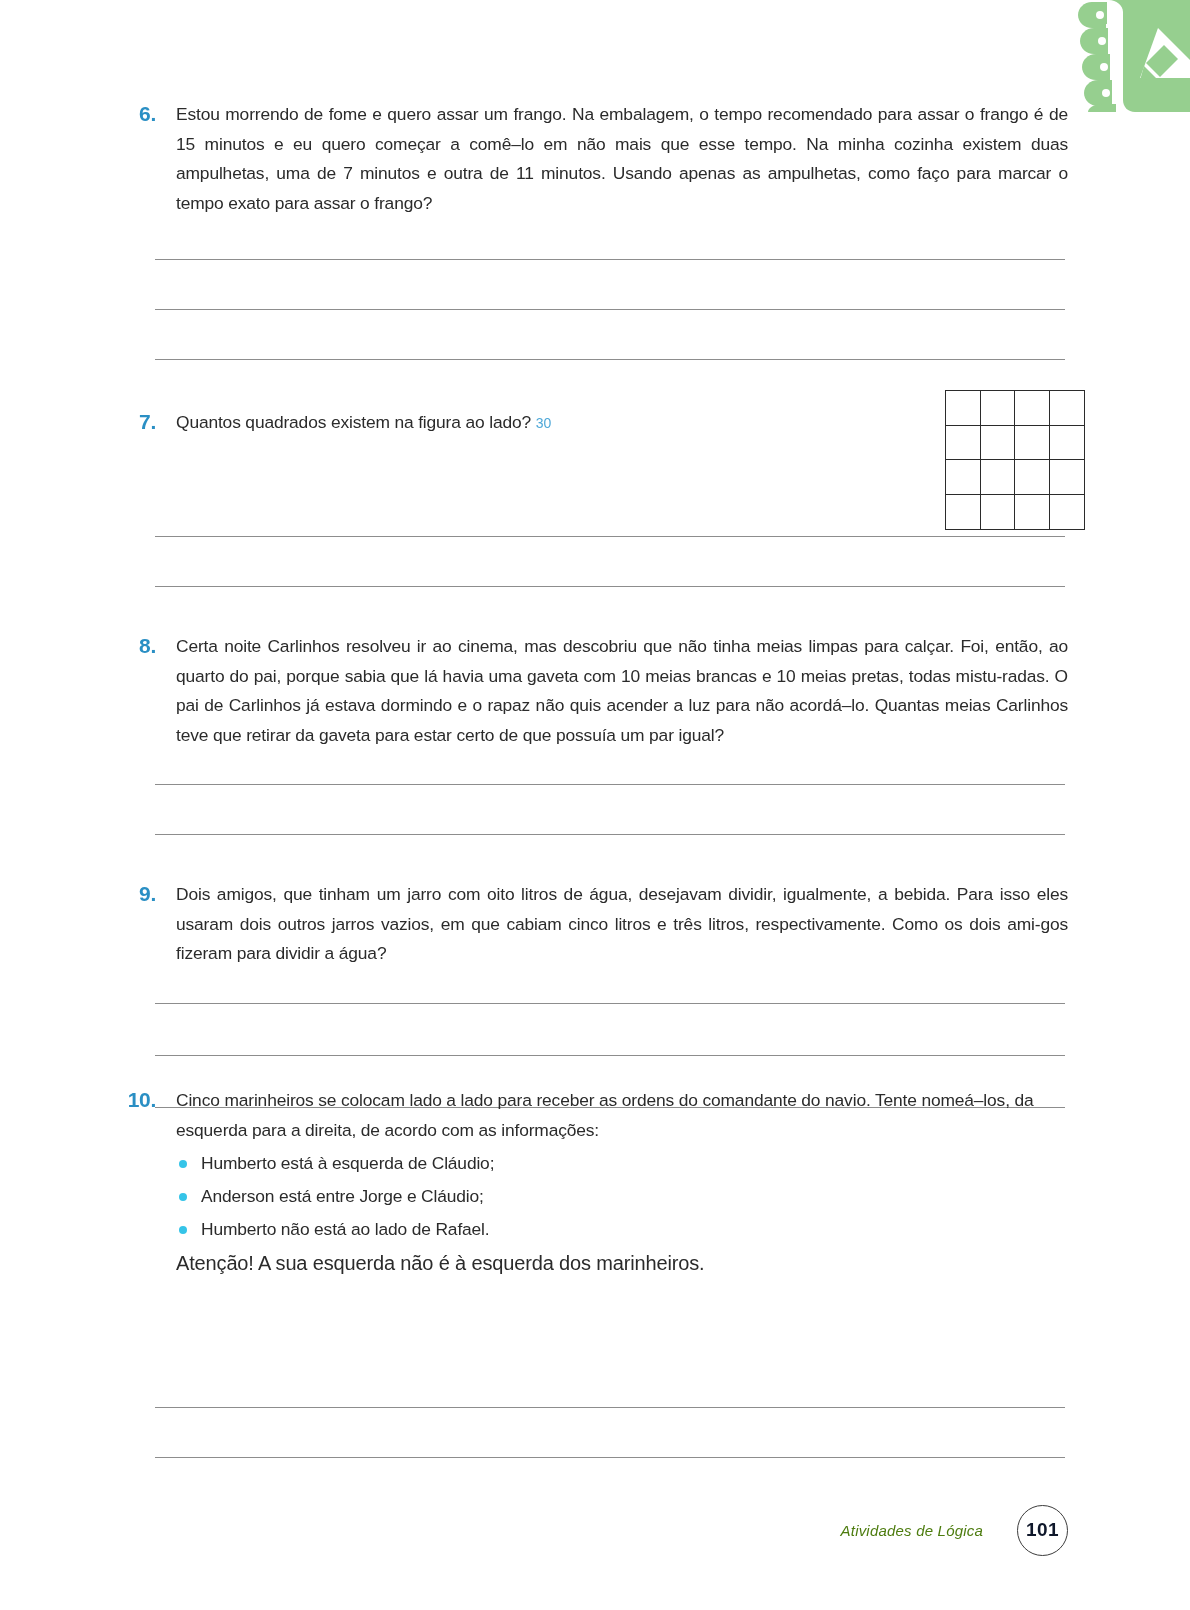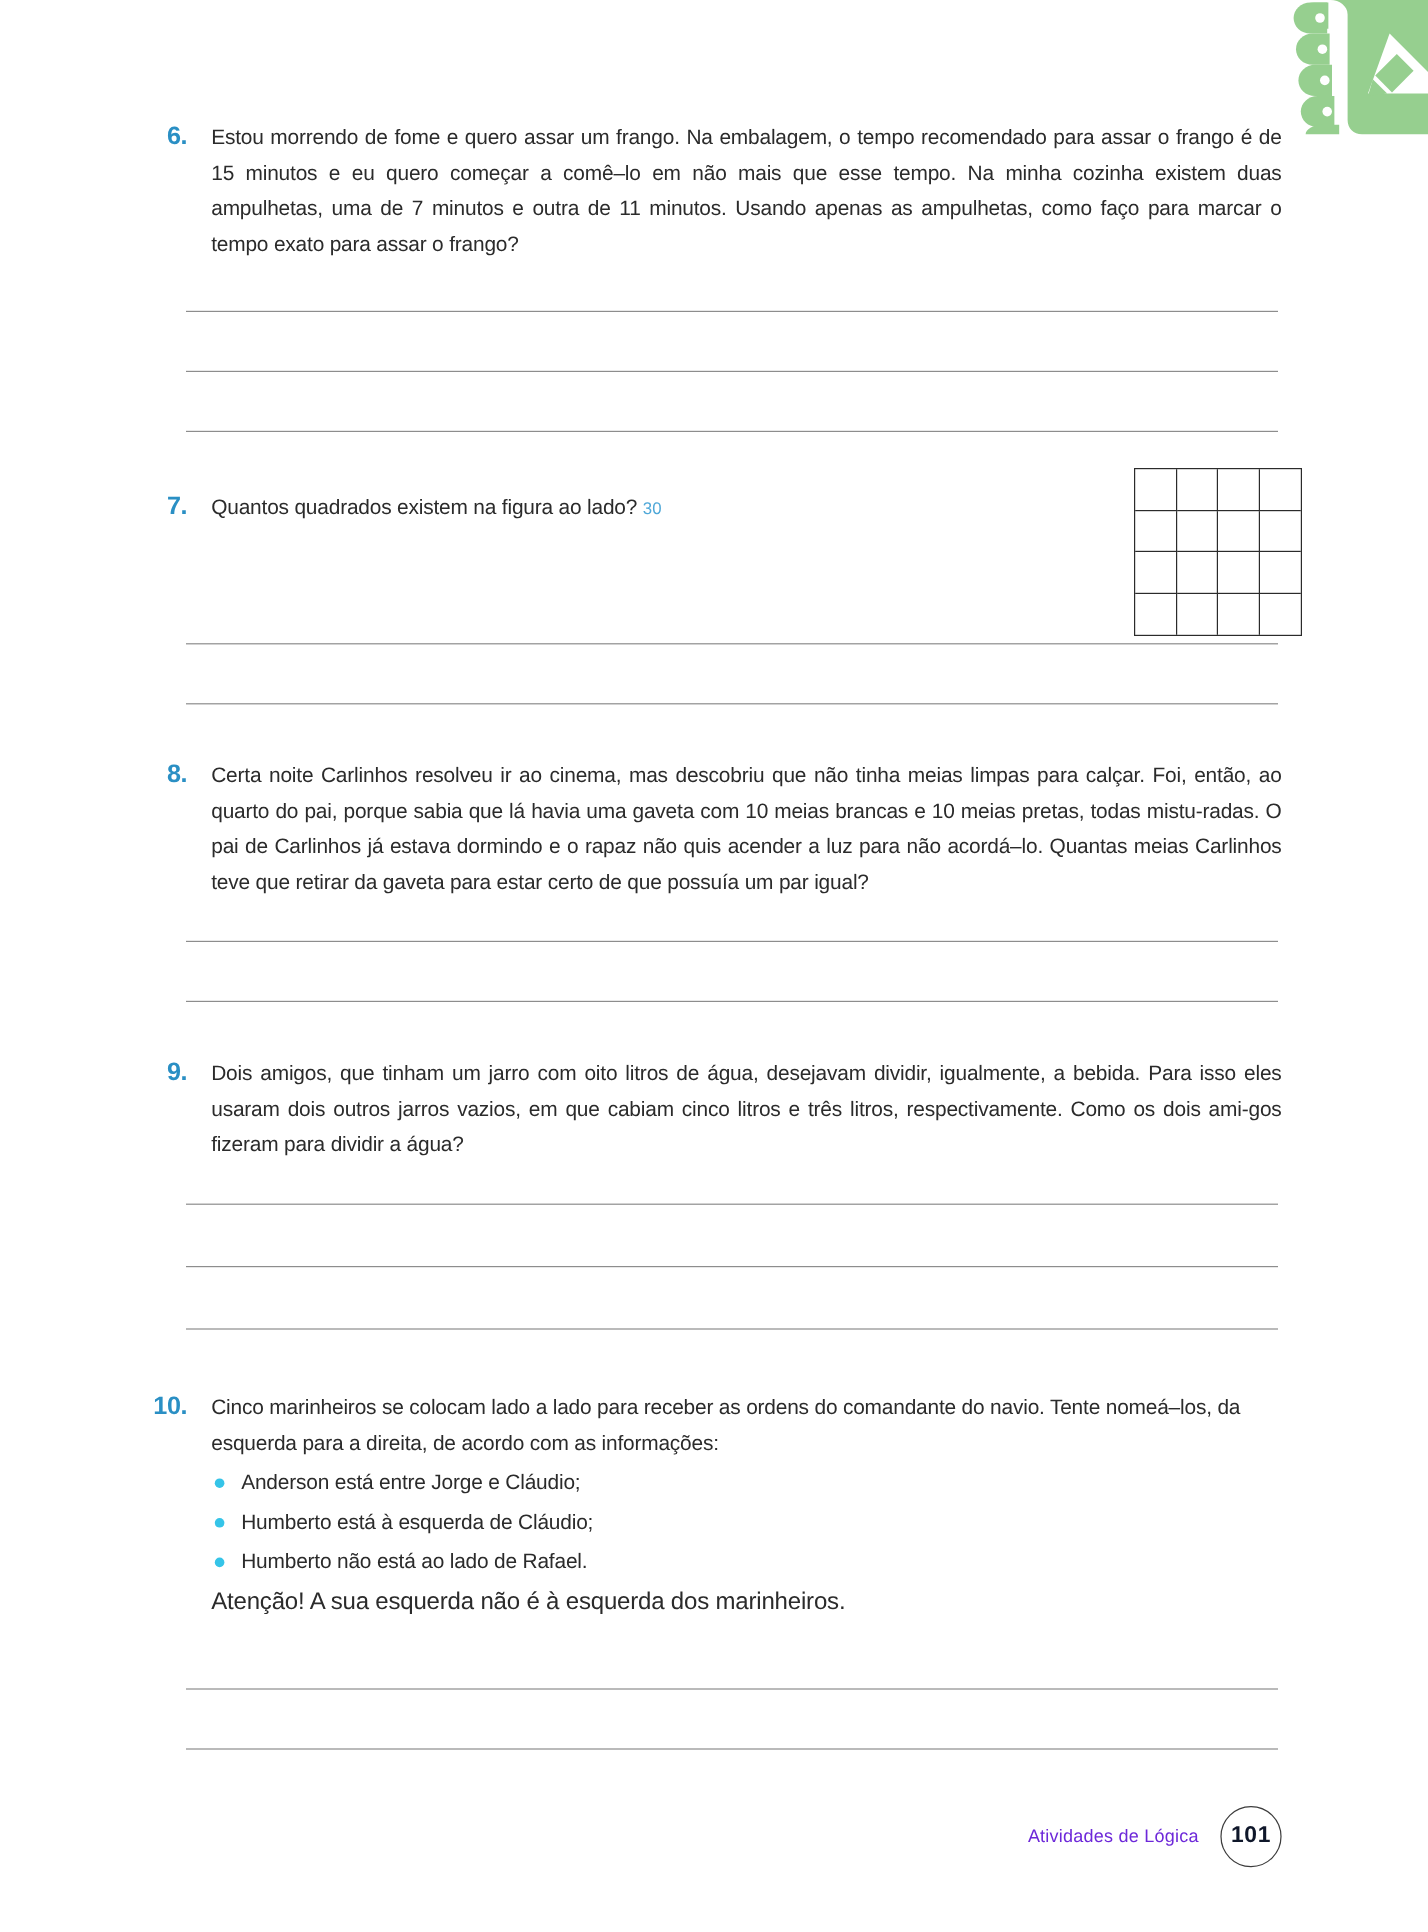--- a/index.html
+++ b/index.html
@@ -42,21 +42,21 @@
   .clue-list li{position:relative;padding-left:25px;font-size:17.4px;line-height:33px;color:#2b2b2b;letter-spacing:-0.15px;}
   .clue-list li .dot{
     position:absolute;left:3px;top:13px;width:8px;height:8px;border-radius:50%;
     background:#35c4e8;
   }
   .attention{font-size:20px;line-height:31px;color:#2b2b2b;letter-spacing:-0.15px;margin-top:2px;}
 
   
   .footer{position:absolute;left:118px;top:1500px;width:950px;height:60px;
           display:flex;align-items:center;justify-content:flex-end;}
-  .footer-label{font-size:15px;color:#6d28d9;letter-spacing:0.2px;margin-right:18px;}
+  .footer-label{font-size:15px;color:#4d7c0f;letter-spacing:0.2px;margin-right:34px;font-style:italic;}
   .page-badge{
     width:49px;height:49px;border:1.5px solid #3c3c3c;border-radius:50%;
     display:flex;align-items:center;justify-content:center;
     font-size:19px;font-weight:bold;color:#0f172a;letter-spacing:0.5px;
   }
 </style>
 </head>
 <body>
 
 <div class="page">
@@ -136,33 +136,33 @@
   <div class="exercise" style="top:880px;">
     <div class="ex-head">
       <div class="ex-num">9.</div>
       <div class="ex-body">Dois amigos, que tinham um jarro com oito litros de água, desejavam dividir, igualmente, a bebida. Para isso eles usaram dois outros jarros vazios, em que cabiam cinco litros e três litros, respectivamente. Como os dois ami-gos fizeram para dividir a água?</div>
     </div>
   </div>
   <div class="rule" style="top:1003px;"></div>
   <div class="rule" style="top:1055px;"></div>
   <div class="rule" style="top:1107px;"></div>
 
-  <div class="exercise" style="top:1158px;">
+  <div class="exercise" style="top:1086px;">
     <div class="ex-head">
       <div class="ex-num">10.</div>
       <div class="ex-body nojust">
         <div>Cinco marinheiros se colocam lado a lado para receber as ordens do comandante do navio. Tente nomeá–los, da esquerda para a direita, de acordo com as informações:</div>
         <ul class="clue-list">
           <li>
             <span class="dot"></span>
-            <span>Anderson está entre Jorge e Cláudio;</span>
+            <span>Humberto está à esquerda de Cláudio;</span>
           </li>
           <li>
             <span class="dot"></span>
-            <span>Humberto está à esquerda de Cláudio;</span>
+            <span>Anderson está entre Jorge e Cláudio;</span>
           </li>
           <li>
             <span class="dot"></span>
             <span>Humberto não está ao lado de Rafael.</span>
           </li>
         </ul>
         <div class="attention">Atenção! A sua esquerda não é à esquerda dos marinheiros.</div>
       </div>
     </div>
   </div>

